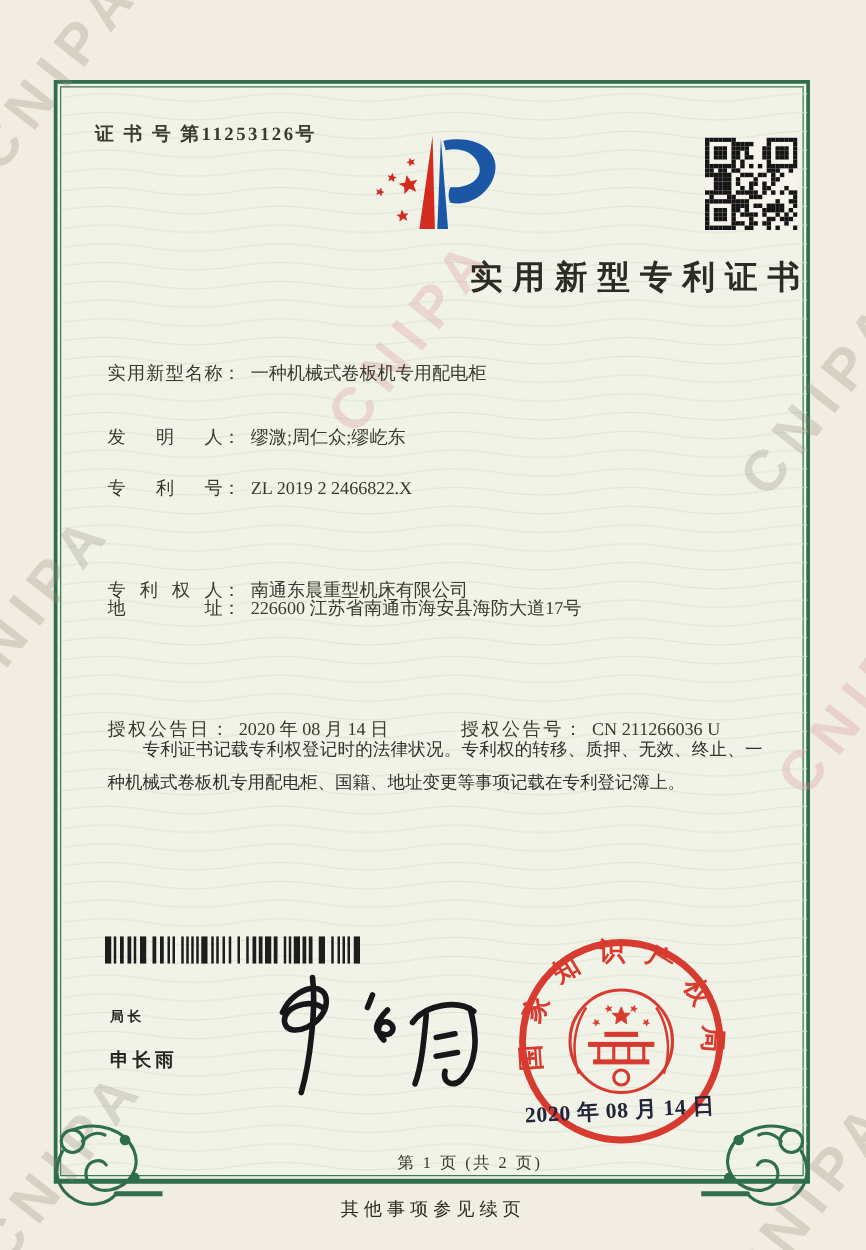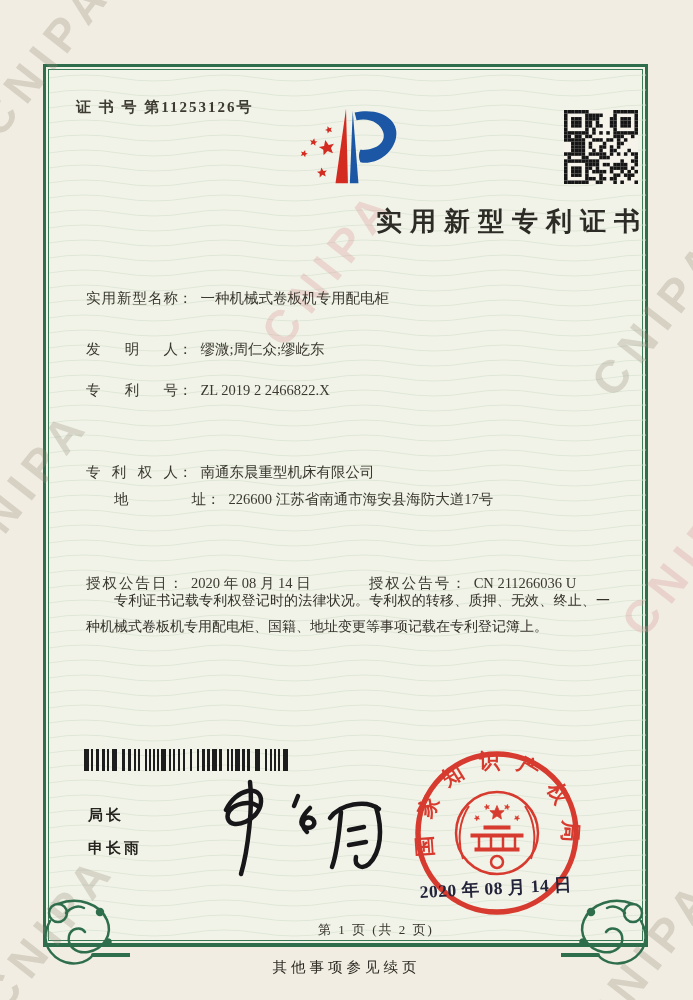--- a/index.html
+++ b/index.html
@@ -27,21 +27,21 @@
   .f-label{display:inline-block;width:92px;text-align:justify;text-align-last:justify;vertical-align:top;}
   .colon{margin-right:8px;}
   .g-label{letter-spacing:2px;}
   .g2{margin-left:58px;}
 
   #paragraphs{left:86px;top:588px;width:524px;font-size:14px;line-height:25.5px;
               color:#33312a;text-align:justify;}
   #paragraphs p{margin:0;text-indent:2em;}
 
   #barcode{left:84px;top:749px;}
-  #signer-title{left:88px;top:806px;font-size:15px;color:#26251f;letter-spacing:3px;font-weight:bold;
+  #signer-title{left:88px;top:806px;font-size:11px;color:#26251f;letter-spacing:3px;font-weight:bold;
                 font-family:"Liberation Sans","DejaVu Sans",sans-serif;}
   #signer-name{left:88px;top:839px;font-size:15px;color:#26251f;letter-spacing:3px;font-weight:bold;
                font-family:"Liberation Sans","DejaVu Sans",sans-serif;}
   #signature{left:198px;top:774px;}
   #seal{left:410px;top:748px;z-index:11;}
 
   #page-footer{left:43px;top:921px;width:666px;text-align:center;font-size:13px;color:#37352c;letter-spacing:2px;}
   #continuation{left:0;top:958px;width:693px;text-align:center;font-size:14.5px;color:#2c2a23;letter-spacing:4px;z-index:10;}
 
   .ornament{position:absolute;z-index:12;}
@@ -339,21 +339,21 @@
   </div>
   <div class="abs row" style="top:340px;">
     <span class="f-label">发明人</span><span class="colon">：</span><span>缪溦;周仁众;缪屹东</span>
   </div>
   <div class="abs row" style="top:381px;">
     <span class="f-label">专利号</span><span class="colon">：</span><span>ZL 2019 2 2466822.X</span>
   </div>
   <div class="abs row" style="top:463px;">
     <span class="f-label">专利权人</span><span class="colon">：</span><span>南通东晨重型机床有限公司</span>
   </div>
-  <div class="abs row" style="top:490px;margin-left:28px;">
+  <div class="abs row" style="top:477px;">
     <span class="f-label">地址</span><span class="colon">：</span><span>226600 江苏省南通市海安县海防大道17号</span>
   </div>
   <div class="abs row" style="top:530px;margin-top:44px;">
     <span class="g-label">授权公告日</span><span class="colon">：</span><span>2020 年 08 月 14 日</span><span class="g2 g-label">授权公告号</span><span class="colon">：</span><span>CN 211266036 U</span>
   </div>
 
   <div class="abs" id="paragraphs">
     <p>专利证书记载专利权登记时的法律状况。专利权的转移、质押、无效、终止、一种机械式卷板机专用配电柜、国籍、地址变更等事项记载在专利登记簿上。</p>
   </div>
 

